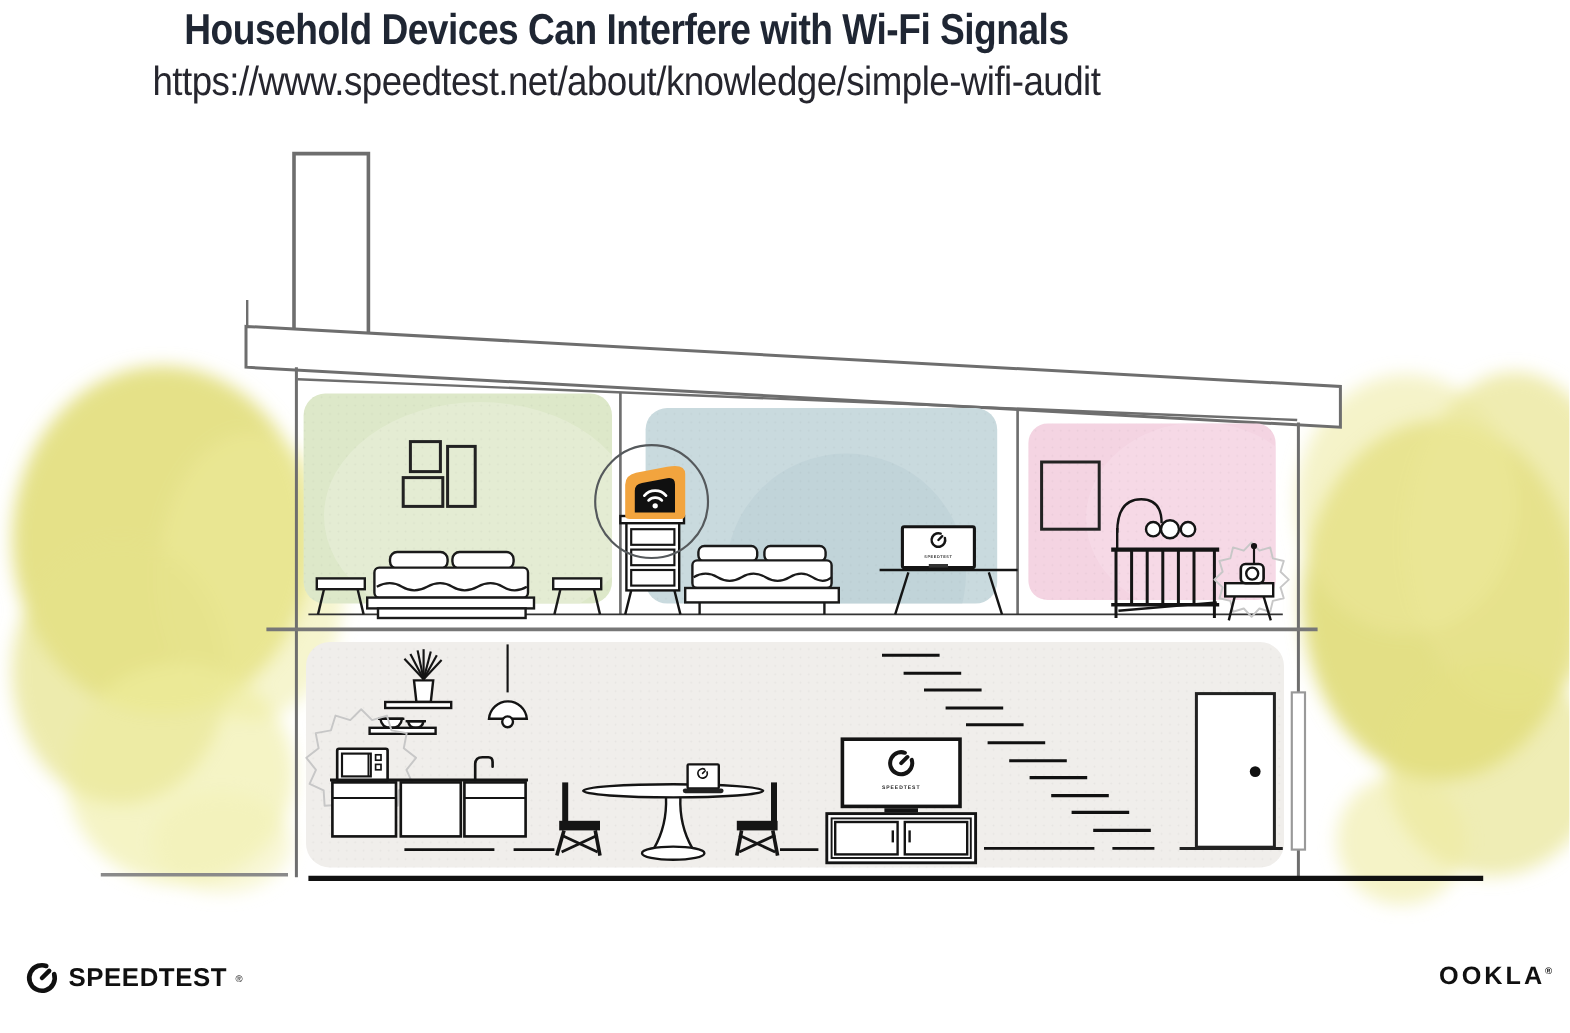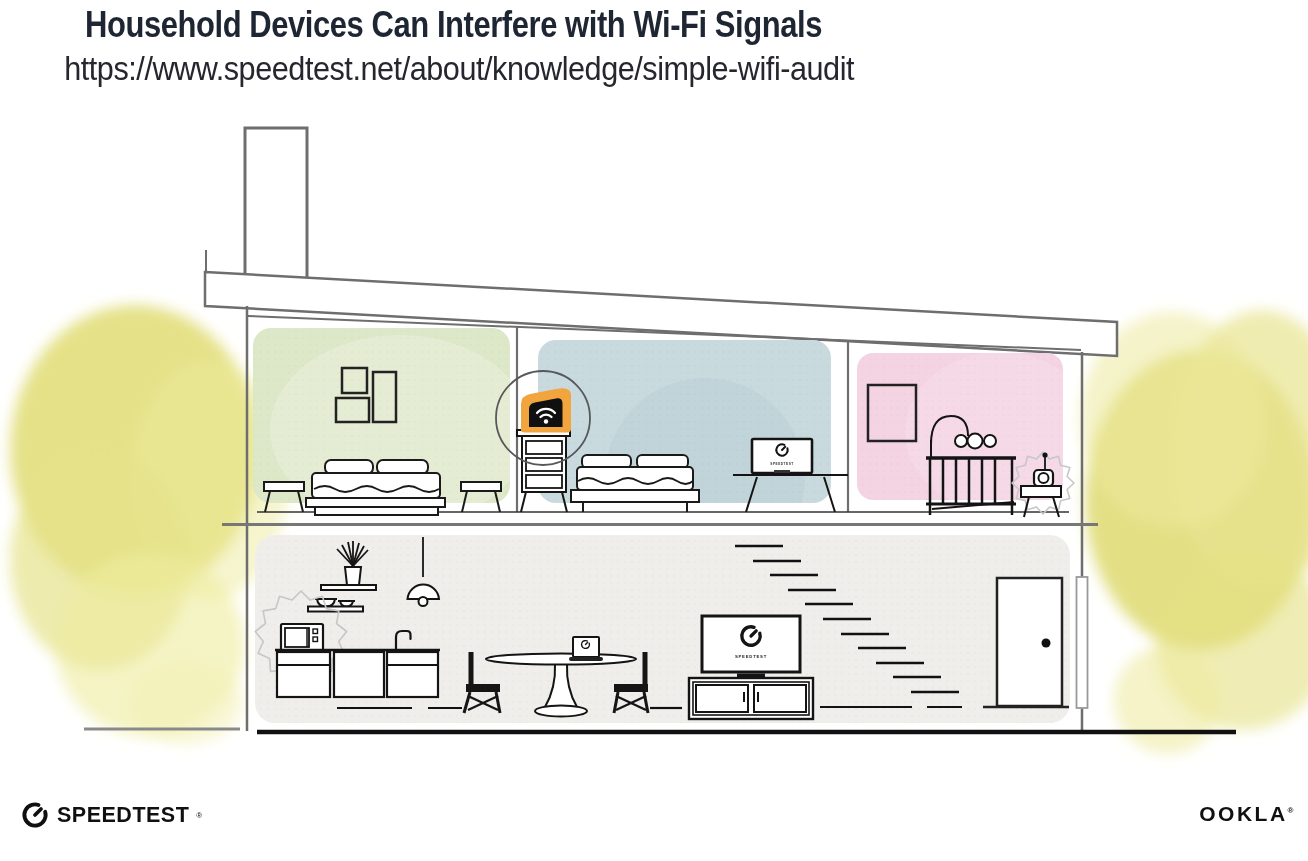--- a/index.html
+++ b/index.html
@@ -1,20 +1,20 @@
 <!DOCTYPE html>
 <html><head>
 <meta charset="utf-8">
 <style>
   html,body{margin:0;padding:0;}
   body{
     width:1308px;height:861px;position:relative;background:#ffffff;overflow:hidden;
     font-family:"Liberation Sans", sans-serif;
   }
-  .header{position:absolute;top:4px;left:12px;width:1044px;}
+  .header{position:absolute;top:4px;left:0;width:1044px;text-align:center;}
   .title{
     font-weight:700;font-size:36px;color:#1f2633;letter-spacing:-0.5px;
     transform:scaleX(.86);transform-origin:center;white-space:nowrap;
   }
   .url{
     font-weight:400;font-size:34px;color:#26262e;letter-spacing:-0.5px;margin-top:3px;
     transform:scaleX(.9);transform-origin:center;white-space:nowrap;
   }
   .stage{position:absolute;left:0;top:0;width:1308px;height:861px;}
   .brand-left{

